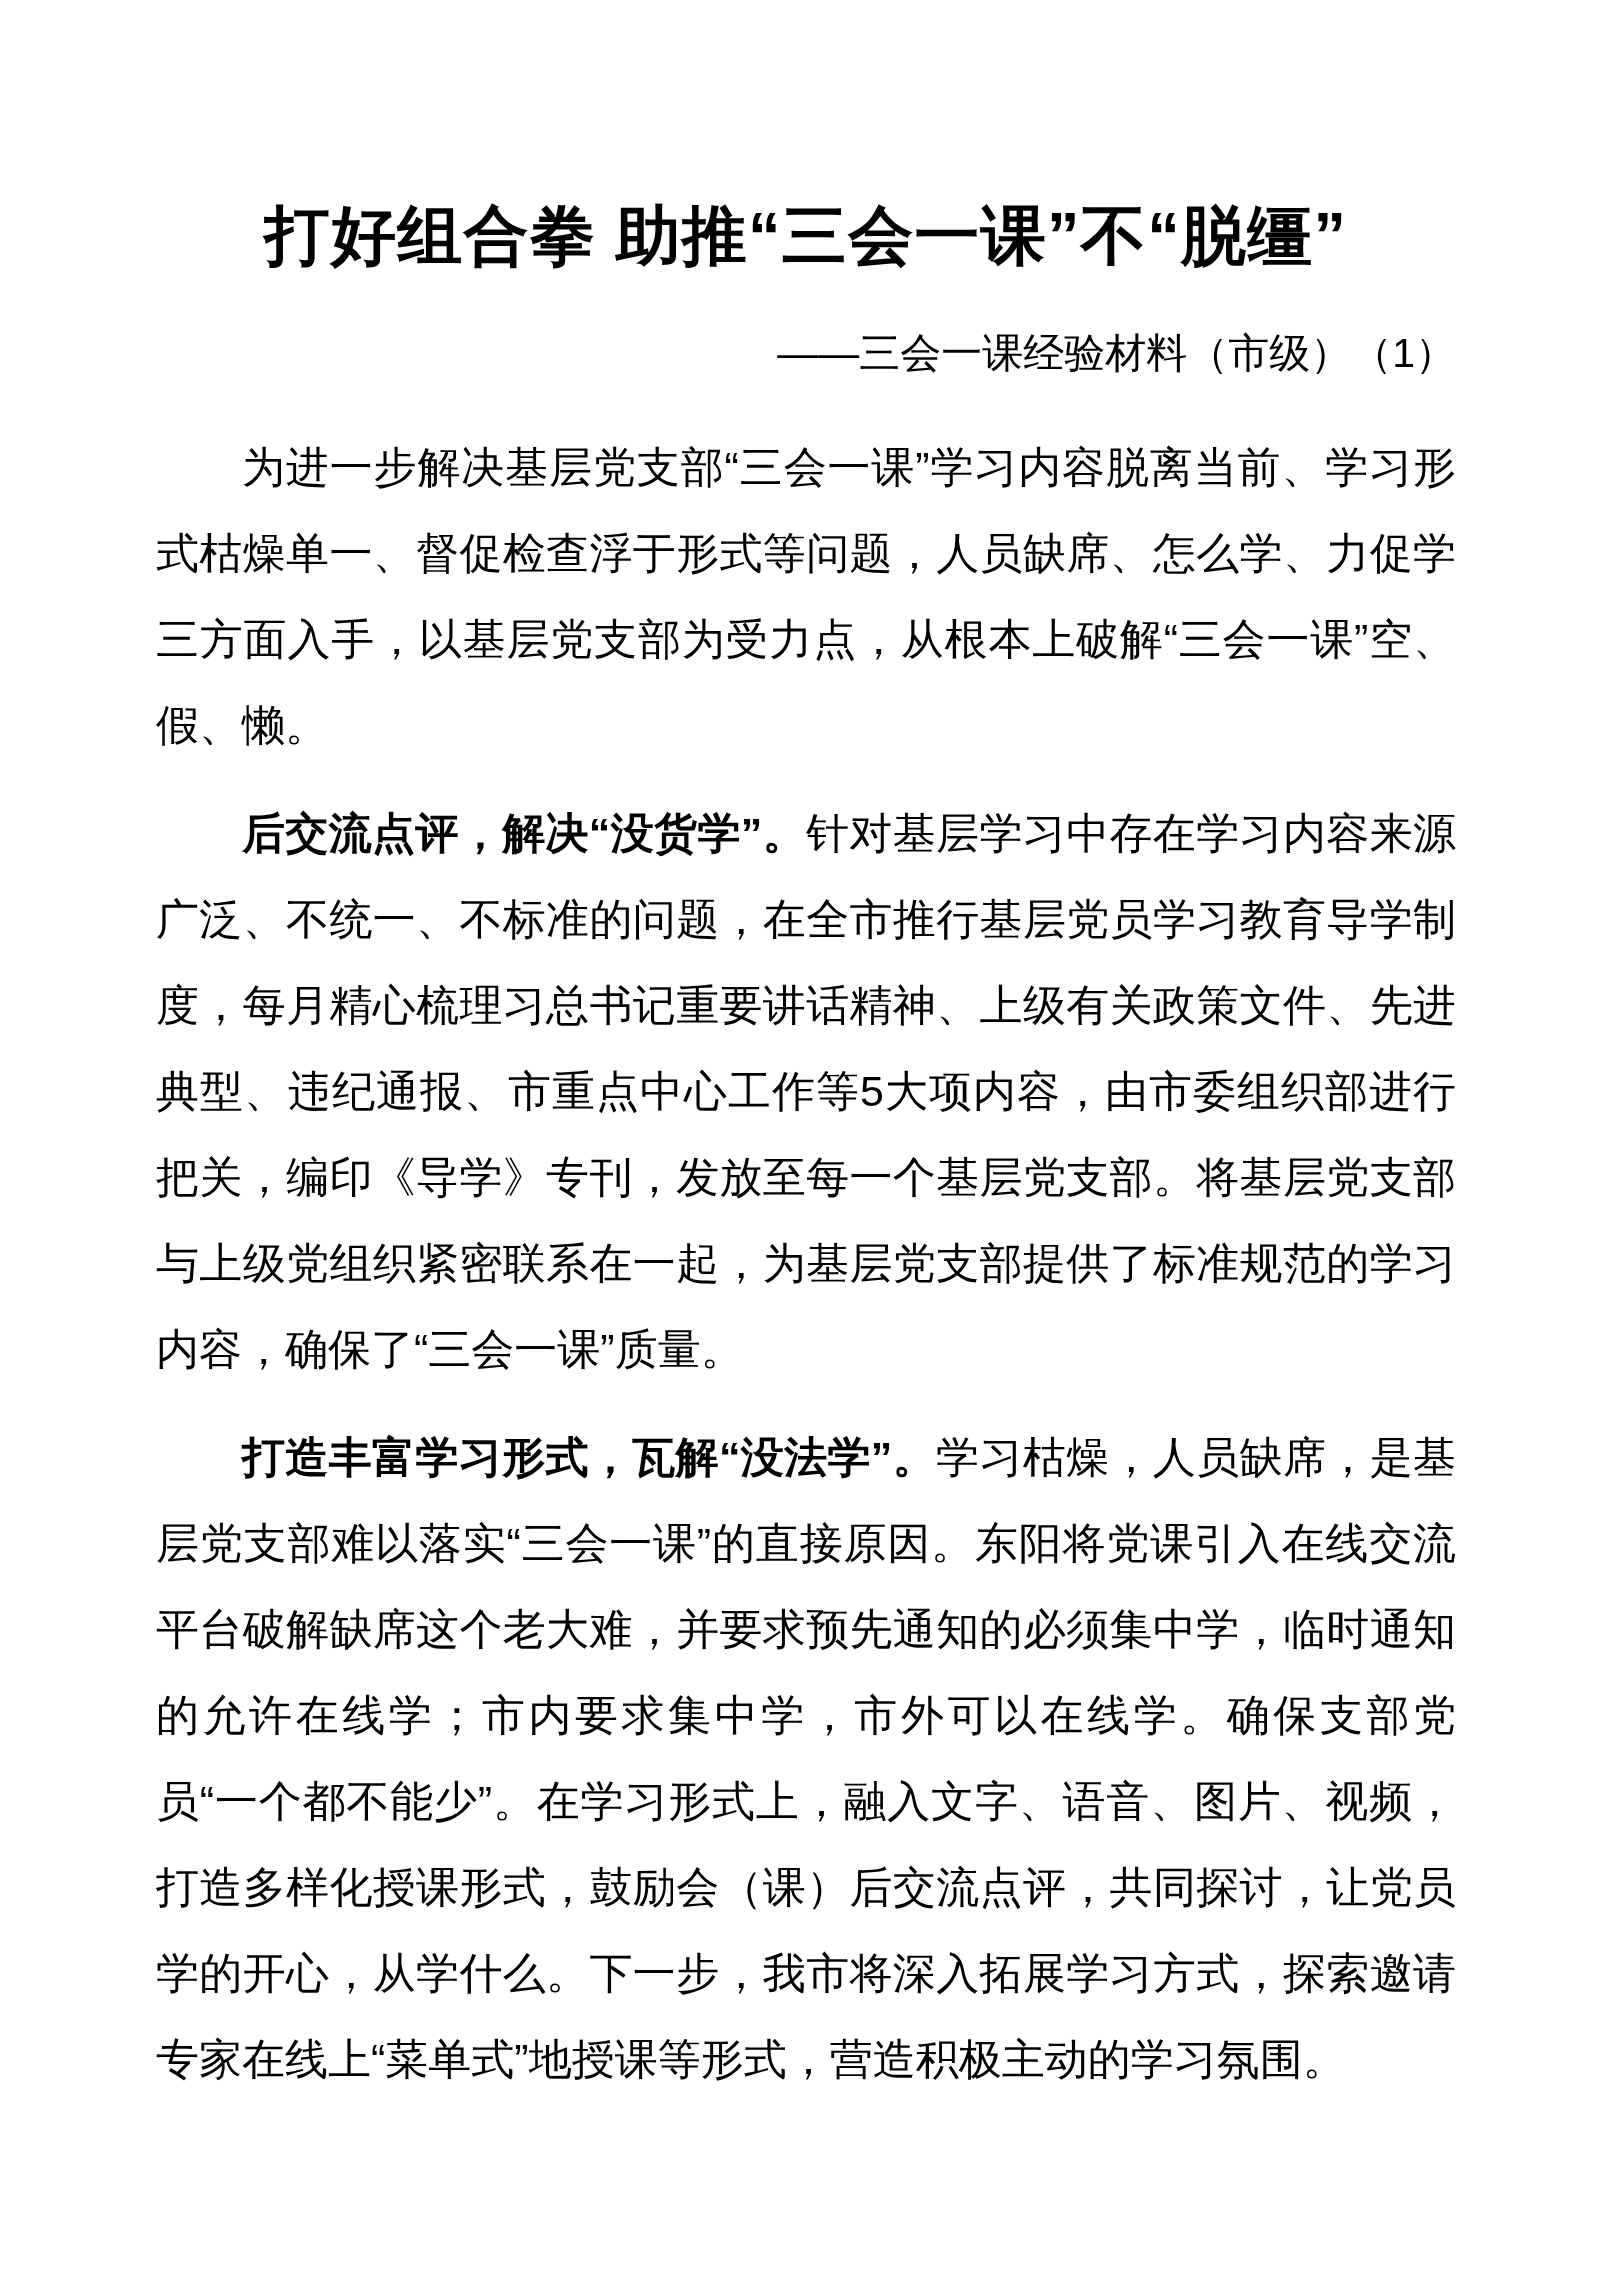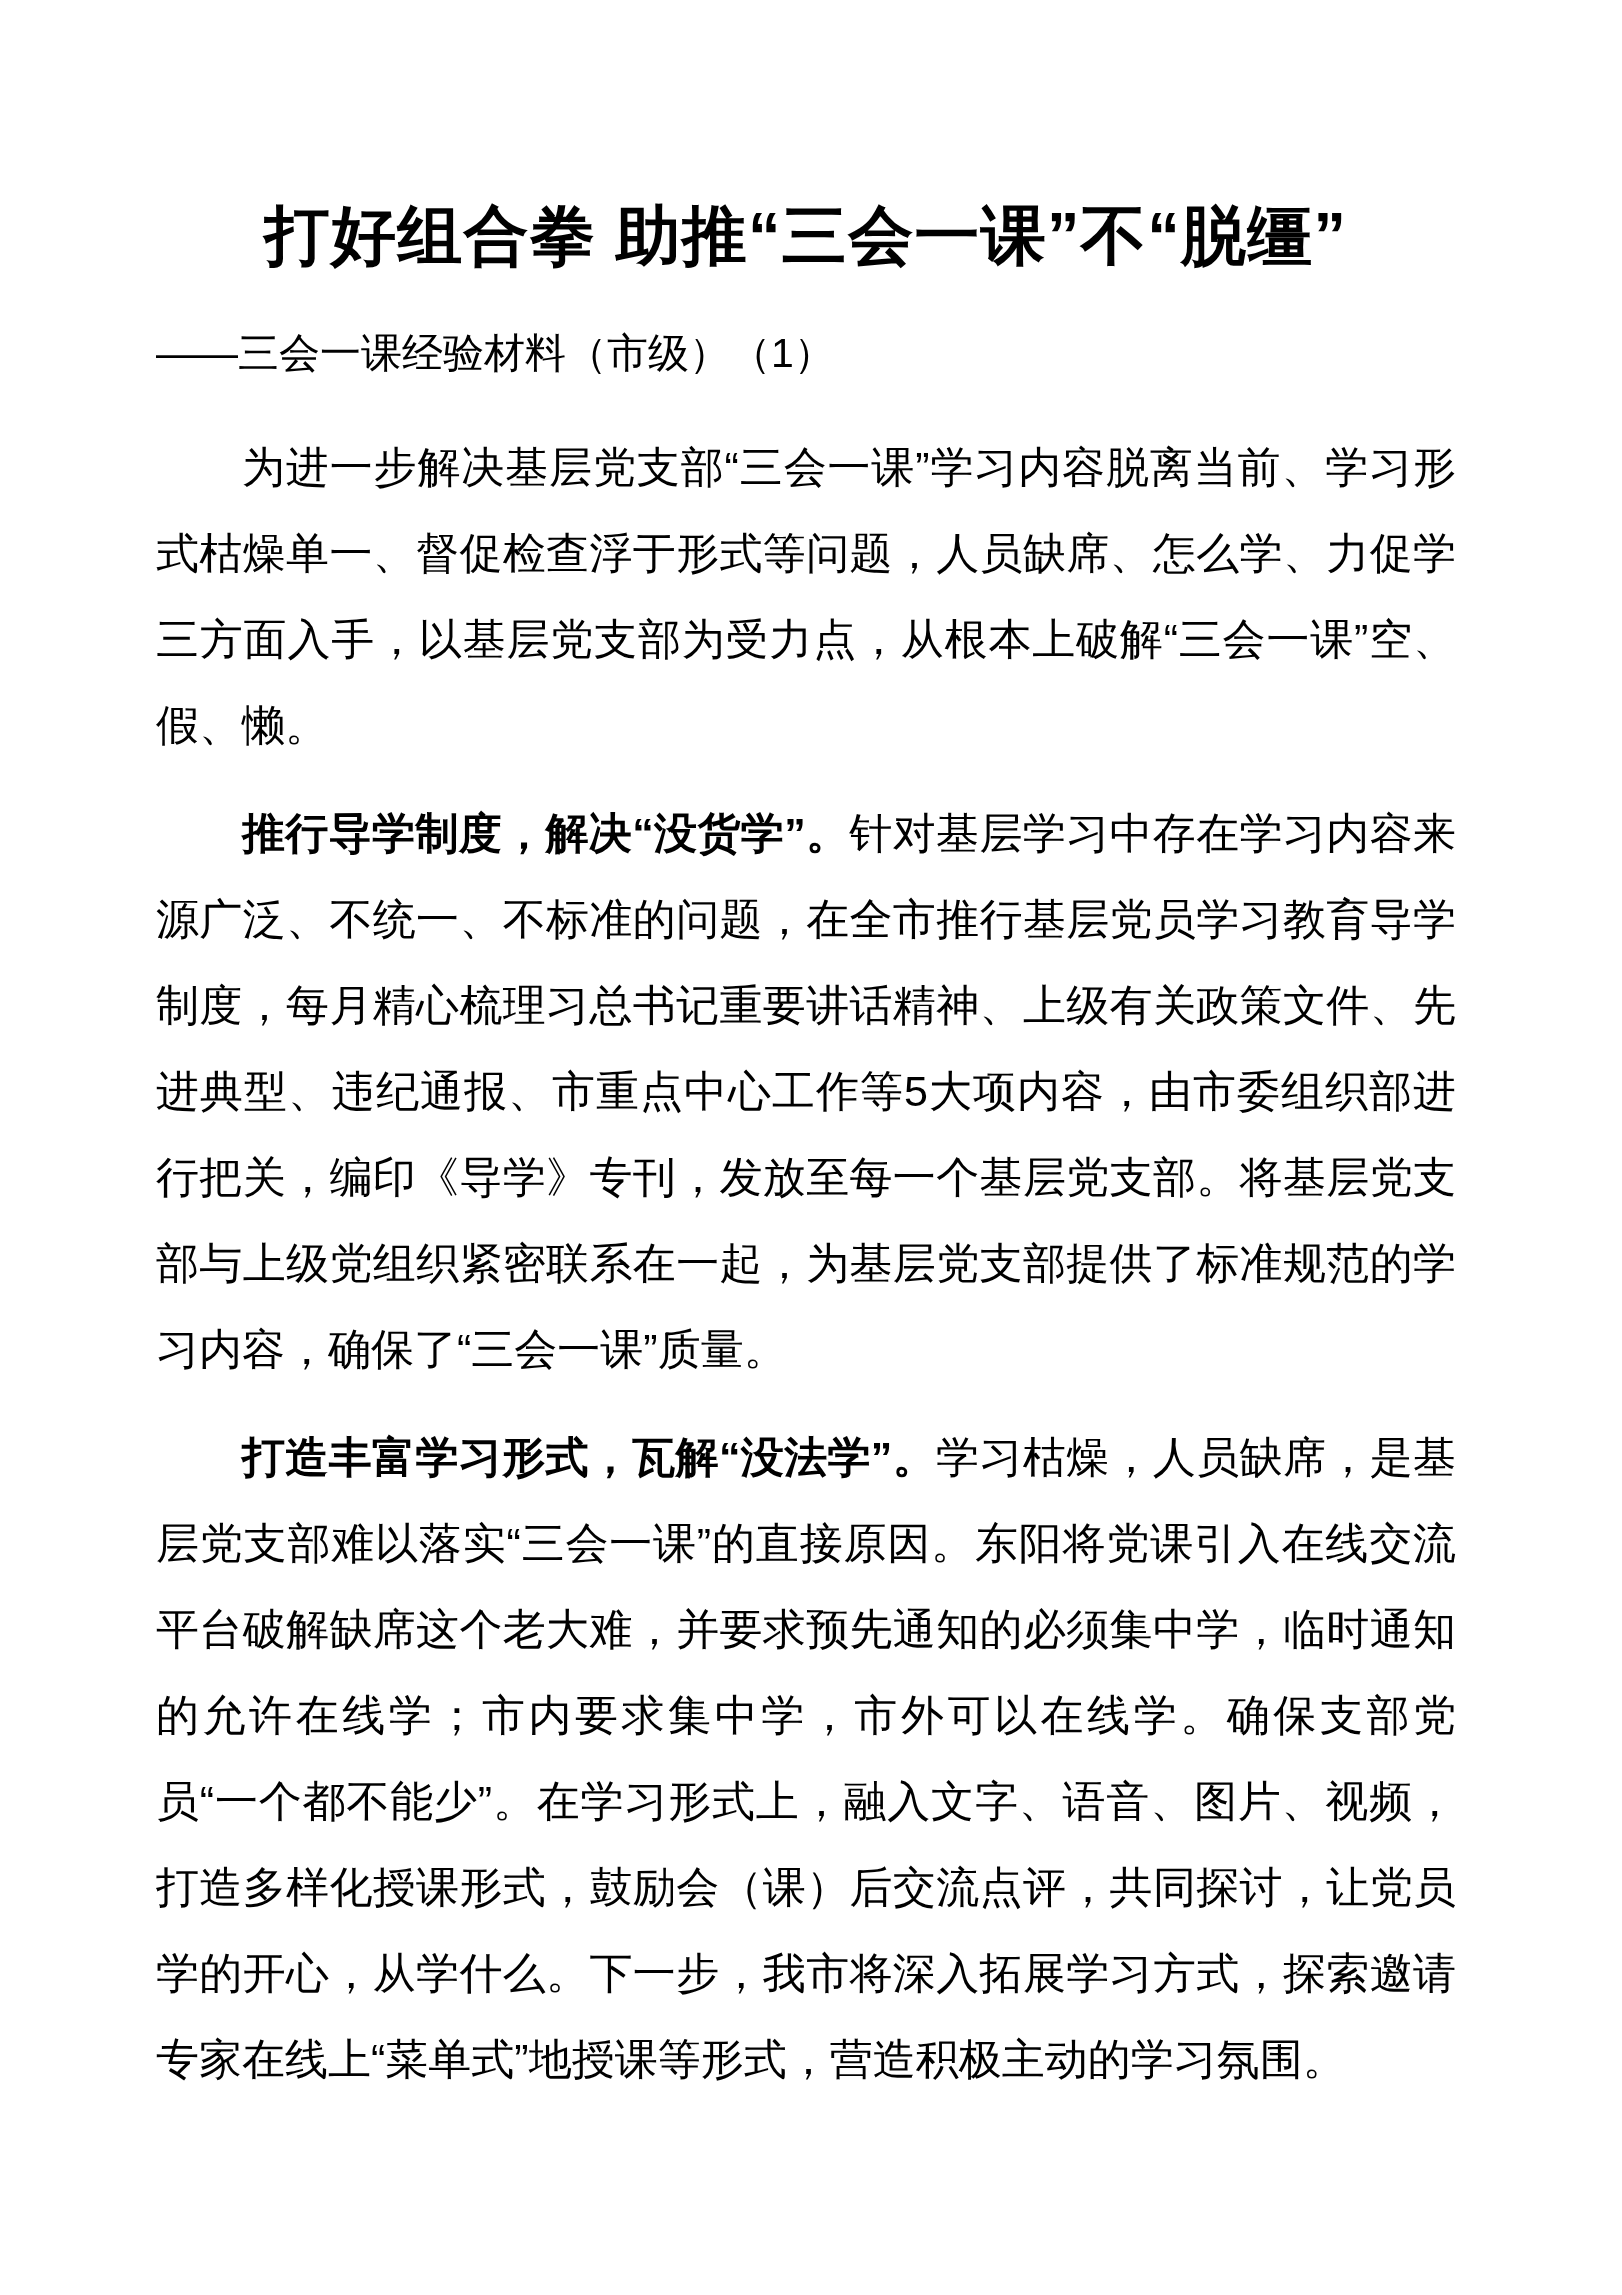--- a/index.html
+++ b/index.html
@@ -25,21 +25,21 @@
       font-weight: bold;
       text-align: center;
       letter-spacing: 1.3px;
       white-space: nowrap;
     }
     .subtitle {
       margin: 46px 0 0 0;
       font-size: 41px;
       line-height: 59px;
       font-weight: normal;
-      text-align: left;
+      text-align: right;
     }
     .para {
       margin: 22px 0 0 0;
       font-size: 43px;
       line-height: 86px;
       text-align: justify;
       text-justify: inter-ideograph;
       text-indent: 2em;
       word-break: break-all;
     }
@@ -53,17 +53,17 @@
 </head>
 <body>
 
 <div class="page">
   <h1 class="title">打好组合拳 助推“三会一课”不“脱缰”</h1>
 
   <div class="subtitle">——三会一课经验材料（市级）（1）</div>
 
   <p class="para first"><b></b><span>为进一步解决基层党支部“三会一课”学习内容脱离当前、学习形式枯燥单一、督促检查浮于形式等问题，人员缺席、怎么学、力促学三方面入手，以基层党支部为受力点，从根本上破解“三会一课”空、假、懒。</span></p>
 
-  <p class="para"><b>推行导学制度，解决“没货学”。</b><span>针对基层学习中存在学习内容来源广泛、不统一、不标准的问题，在全市推行基层党员学习教育导学制度，每月精心梳理习总书记重要讲话精神、上级有关政策文件、先进典型、违纪通报、市重点中心工作等5大项内容，由市委组织部进行把关，编印《导学》专刊，发放至每一个基层党支部。将基层党支部与上级党组织紧密联系在一起，为基层党支部提供了标准规范的学习内容，确保了“三会一课”质量。</span></p>
+  <p class="para"><b>后交流点评，解决“没货学”。</b><span>针对基层学习中存在学习内容来源广泛、不统一、不标准的问题，在全市推行基层党员学习教育导学制度，每月精心梳理习总书记重要讲话精神、上级有关政策文件、先进典型、违纪通报、市重点中心工作等5大项内容，由市委组织部进行把关，编印《导学》专刊，发放至每一个基层党支部。将基层党支部与上级党组织紧密联系在一起，为基层党支部提供了标准规范的学习内容，确保了“三会一课”质量。</span></p>
 
   <p class="para"><b>打造丰富学习形式，瓦解“没法学”。</b><span>学习枯燥，人员缺席，是基层党支部难以落实“三会一课”的直接原因。东阳将党课引入在线交流平台破解缺席这个老大难，并要求预先通知的必须集中学，临时通知的允许在线学；市内要求集中学，市外可以在线学。确保支部党员“一个都不能少”。在学习形式上，融入文字、语音、图片、视频，打造多样化授课形式，鼓励会（课）后交流点评，共同探讨，让党员学的开心，从学什么。下一步，我市将深入拓展学习方式，探索邀请专家在线上“菜单式”地授课等形式，营造积极主动的学习氛围。</span></p>
 </div>
 
 
 </body></html>

